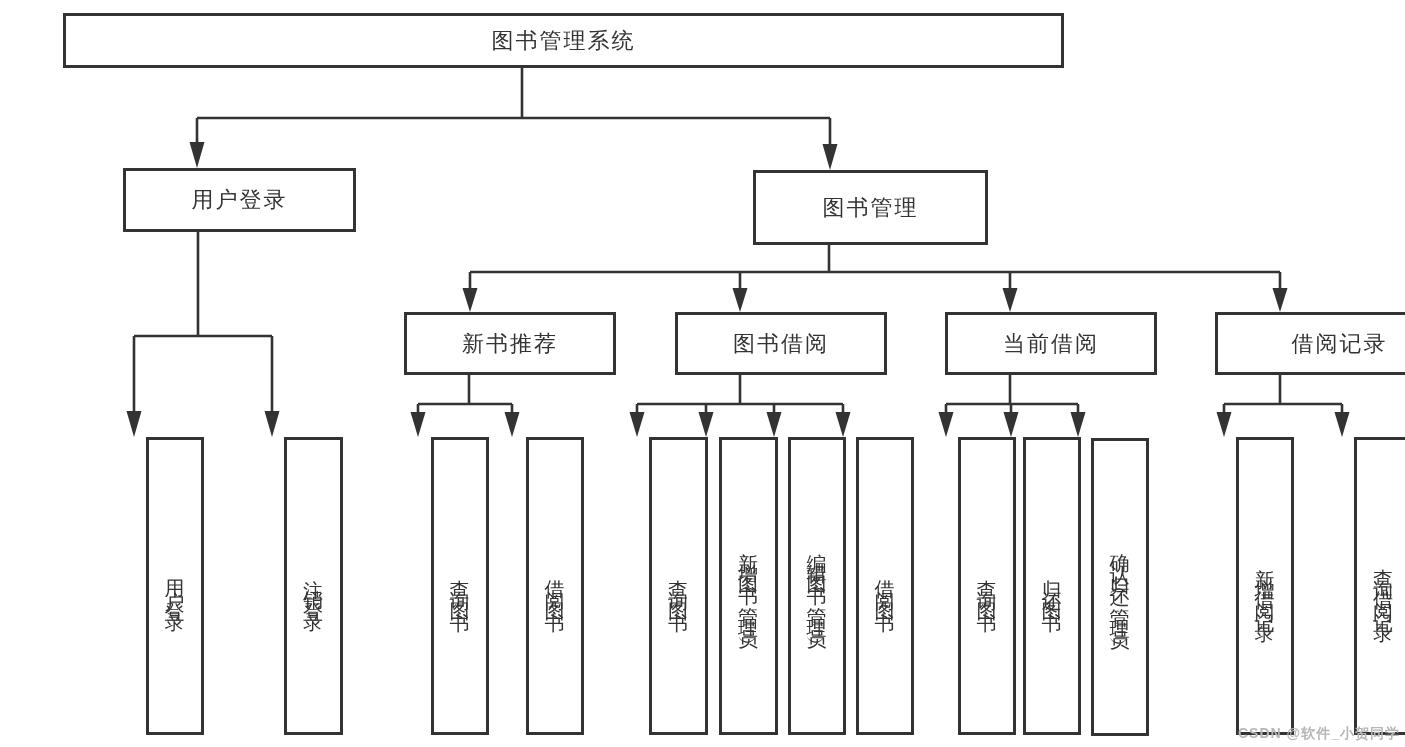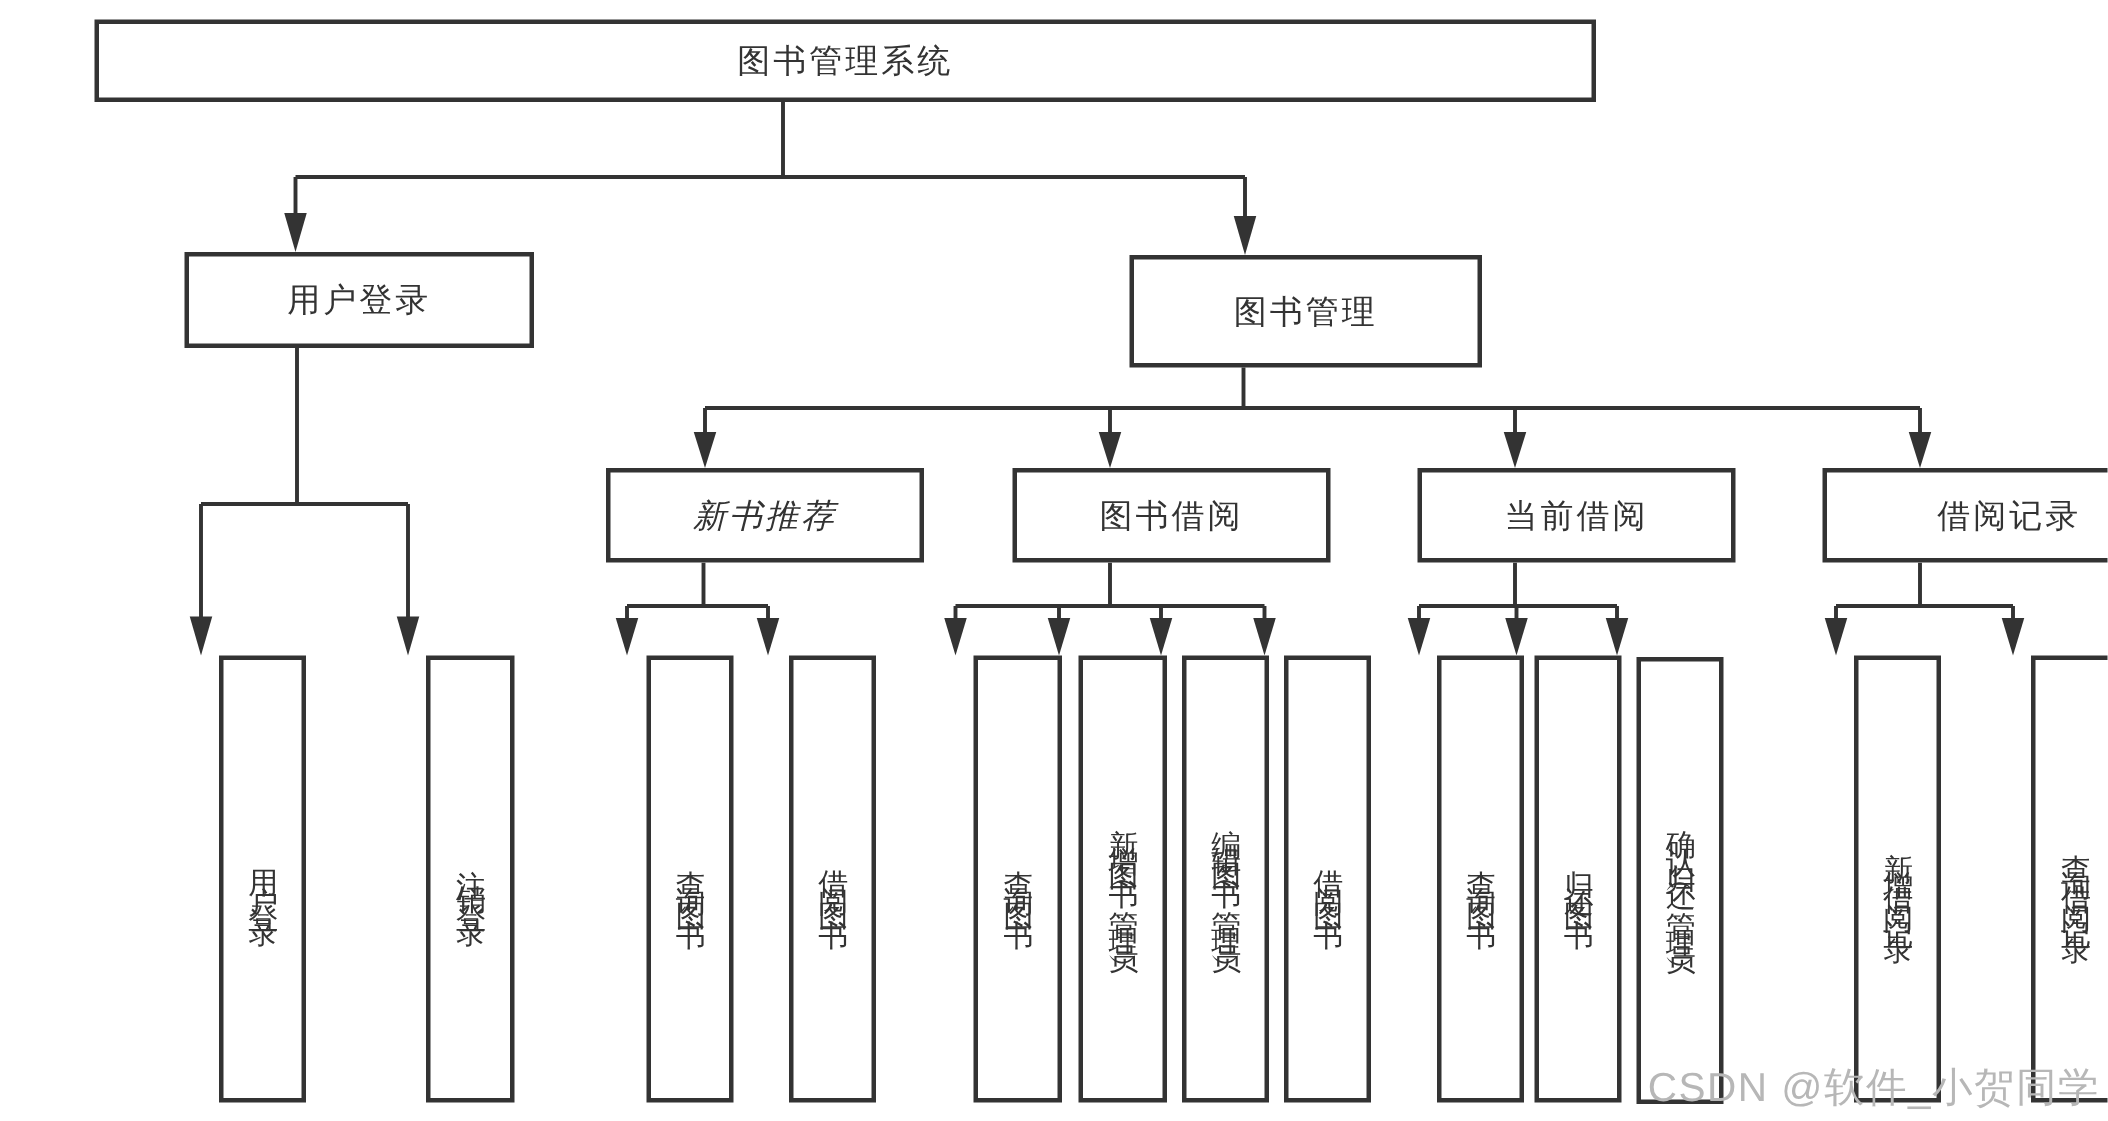--- a/index.html
+++ b/index.html
@@ -40,23 +40,24 @@
   .vbox{
     writing-mode:vertical-rl;
     font-size:20px;
     letter-spacing:11px;
     line-height:1;
   }
   .watermark{
     position:absolute;
     right:5px;bottom:4px;
     color:var(--wm);
-    font-size:27px;
+    font-size:14px;
     letter-spacing:1px;
     white-space:nowrap;
+    font-weight:bold;
   }
 </style>
 </head>
 <body>
 
 <div class="stage">
 
   <svg class="connectors" viewBox="0 0 1405 747" xmlns="http://www.w3.org/2000/svg">
     <g stroke="#333333" stroke-width="2.6" fill="none">
 
@@ -109,21 +110,21 @@
       <polygon points="1216.5,412 1231.5,412 1224,437"></polygon>
       <polygon points="1334.5,412 1349.5,412 1342,437"></polygon>
     </g>
   </svg>
 
   <div class="node hbox root" style="left:22px;top:13px;width:1001px;height:55px;">图书管理系统</div>
 
   <div class="node hbox" style="left:82px;top:168px;width:233px;height:64px;">用户登录</div>
   <div class="node hbox" style="left:712px;top:170px;width:235px;height:75px;">图书管理</div>
 
-  <div class="node hbox" style="left:363px;top:312px;width:212px;height:63px;font-style:italic;">新书推荐</div>
+  <div class="node hbox" style="left:363px;top:312px;width:212px;height:63px;">新书推荐</div>
   <div class="node hbox" style="left:634px;top:312px;width:212px;height:63px;">图书借阅</div>
   <div class="node hbox" style="left:904px;top:312px;width:212px;height:63px;">当前借阅</div>
   <div class="node hbox" style="left:1174px;top:312px;width:249px;height:63px;">借阅记录</div>
 
   <div class="node vbox" style="left:105px;top:437px;width:58px;height:298px;">用户登录</div>
   <div class="node vbox" style="left:243px;top:437px;width:59px;height:298px;">注销登录</div>
 
   <div class="node vbox" style="left:390px;top:437px;width:58px;height:298px;">查询图书</div>
   <div class="node vbox" style="left:485px;top:437px;width:58px;height:298px;">借阅图书</div>
 

